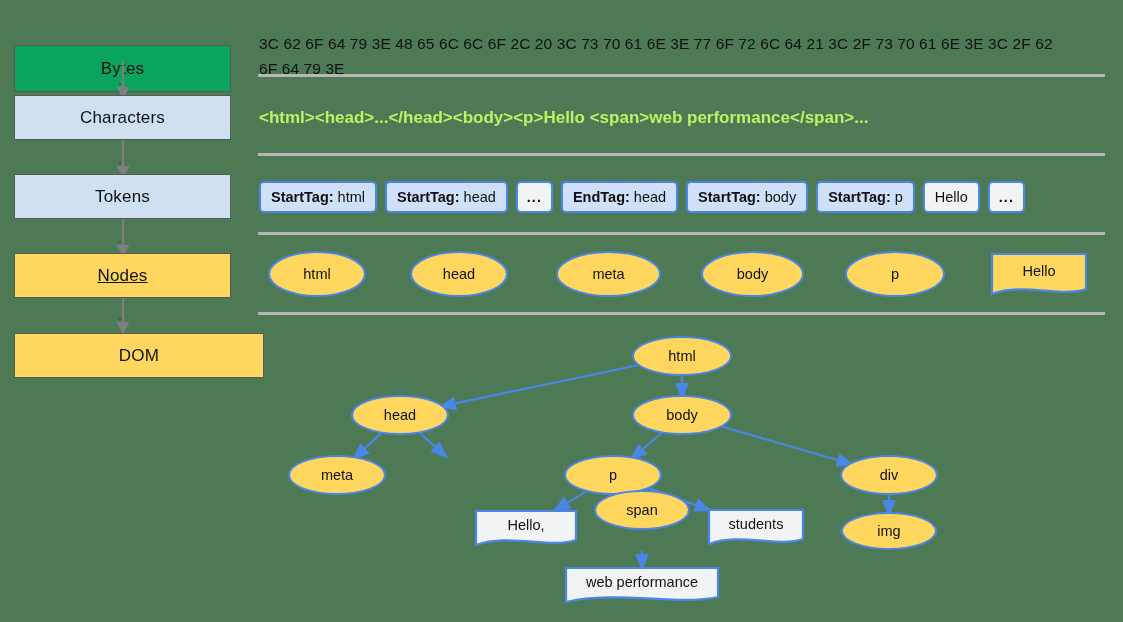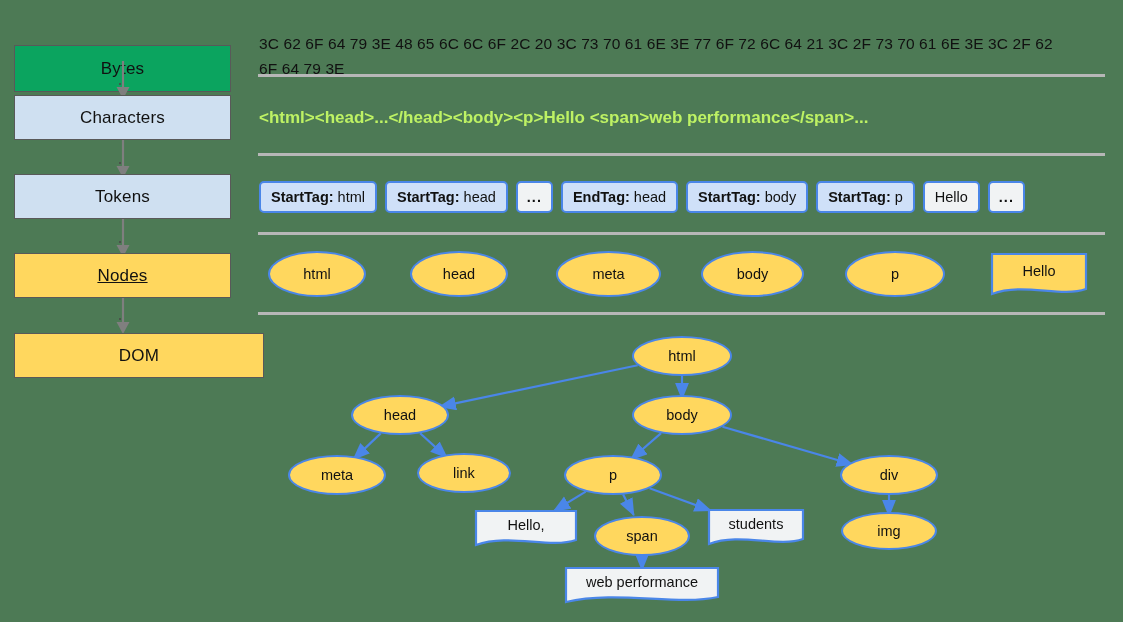--- a/index.html
+++ b/index.html
@@ -262,36 +262,33 @@
       </div>
       <div class="tnode ellipse" style="left: 351px; top: 395px; width: 98px; height: 40px; pointer-events: auto; position: absolute;">
         <span>head</span>
       </div>
       <div class="tnode ellipse" style="left: 632px; top: 395px; width: 100px; height: 40px; pointer-events: auto; position: absolute;">
         <span>body</span>
       </div>
       <div class="tnode ellipse" style="left: 288px; top: 455px; width: 98px; height: 40px; pointer-events: auto; position: absolute;">
         <span>meta</span>
       </div>
-      <div class="tnode ellipse" style="left: 417px; top: 453px; width: 94px; height: 40px; pointer-events: auto; position: absolute;">
-        <span>link</span>
-      </div>
       <div class="tnode ellipse" style="left: 564px; top: 455px; width: 98px; height: 40px; pointer-events: auto; position: absolute;">
         <span>p</span>
       </div>
       <div class="tnode ellipse" style="left: 840px; top: 455px; width: 98px; height: 40px; pointer-events: auto; position: absolute;">
         <span>div</span>
       </div>
       <div class="tnode docshape" style="left: 474px; top: 509px; width: 104px; height: 38px; pointer-events: auto;">
         <svg class="doc-svg" width="104" height="38" viewBox="0 0 104 38" preserveAspectRatio="none">
           <path d="M2,2 L102,2 L102,31 C74.88,40 35.36,24 2,36 Z" fill="#f1f3f4" stroke="#4a86e8" stroke-width="2.2"></path>
         </svg>
         <span class="doc-label">Hello,</span>
       </div>
-      <div class="tnode ellipse" style="left: 594px; top: 516px; width: 96px; height: 40px; pointer-events: auto; position: absolute;">
+      <div class="tnode ellipse" style="left: 594px; top: 490px; width: 96px; height: 40px; pointer-events: auto; position: absolute;">
         <span>span</span>
       </div>
       <div class="tnode ellipse" style="left: 841px; top: 512px; width: 96px; height: 38px; pointer-events: auto; position: absolute;">
         <span>img</span>
       </div>
       <div class="tnode docshape" style="left: 707px; top: 508px; width: 98px; height: 38px; pointer-events: auto;">
         <svg class="doc-svg" width="98" height="38" viewBox="0 0 98 38" preserveAspectRatio="none">
           <path d="M2,2 L96,2 L96,31 C70.56,40 33.32,24 2,36 Z" fill="#f1f3f4" stroke="#4a86e8" stroke-width="2.2"></path>
         </svg>
         <span class="doc-label">students</span>

